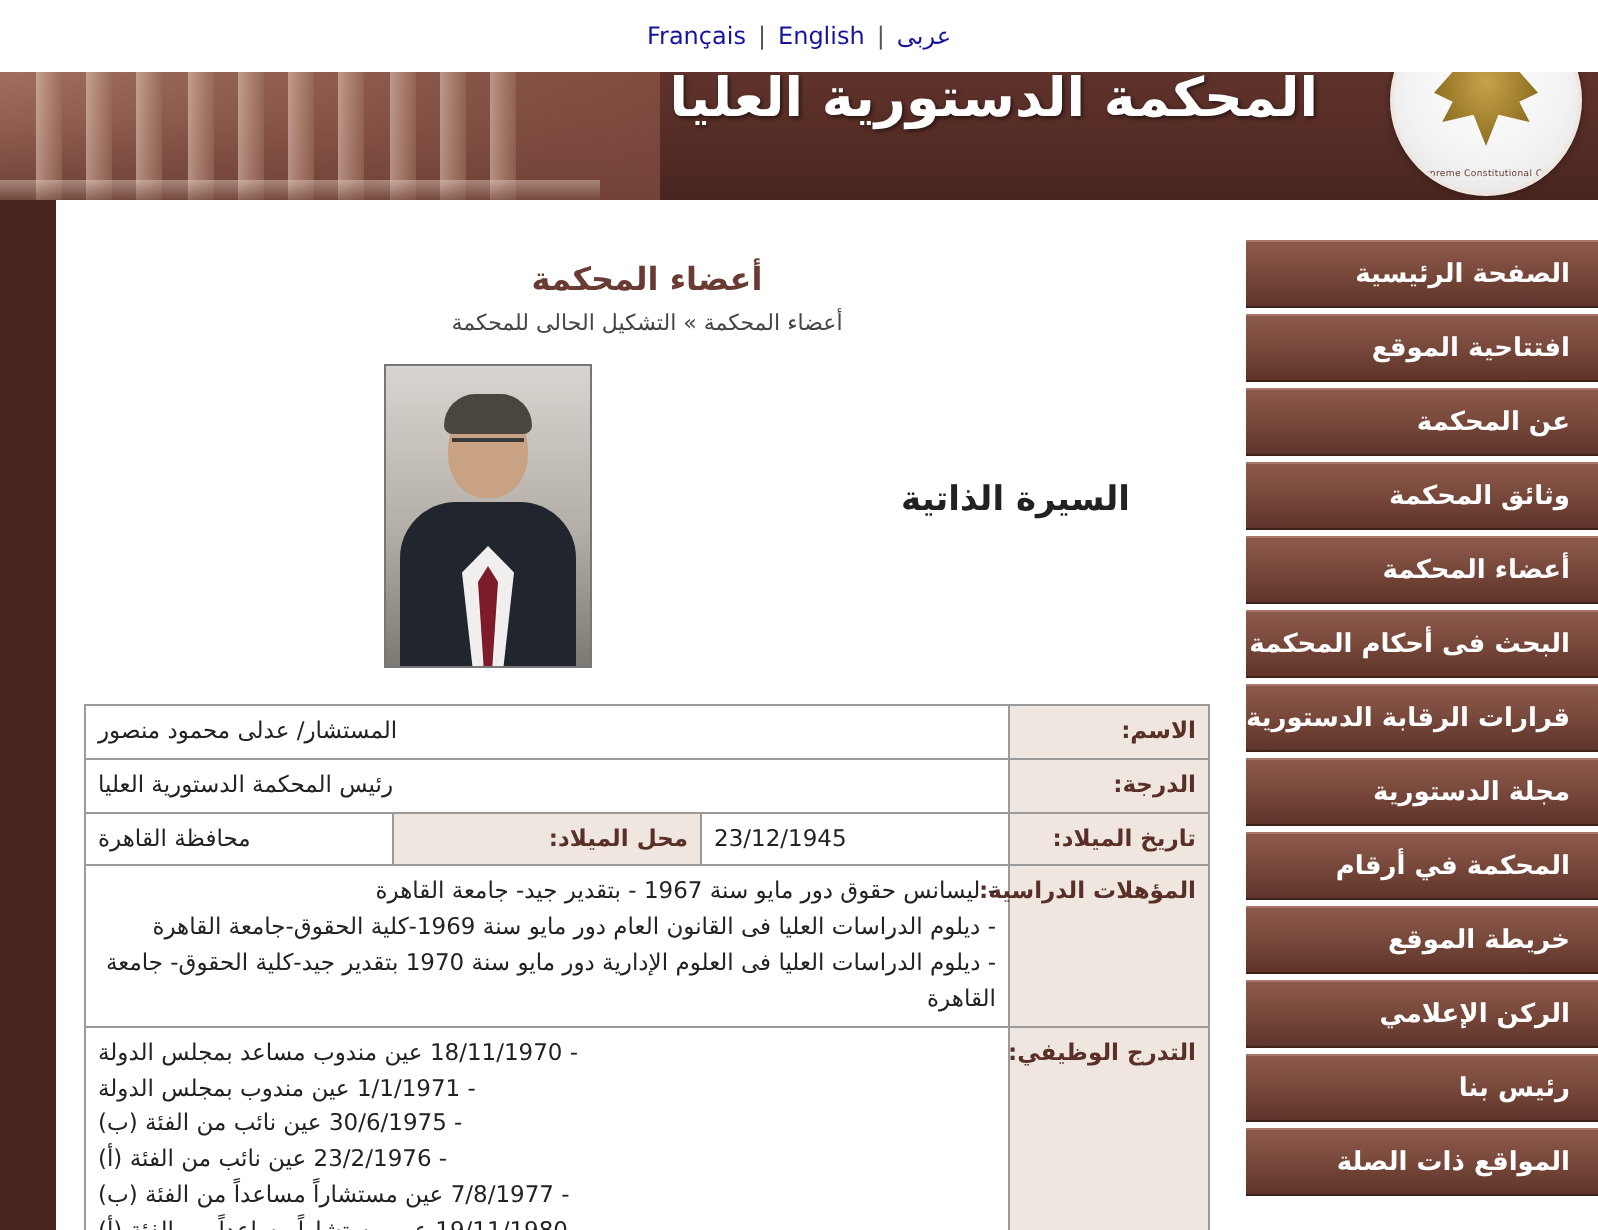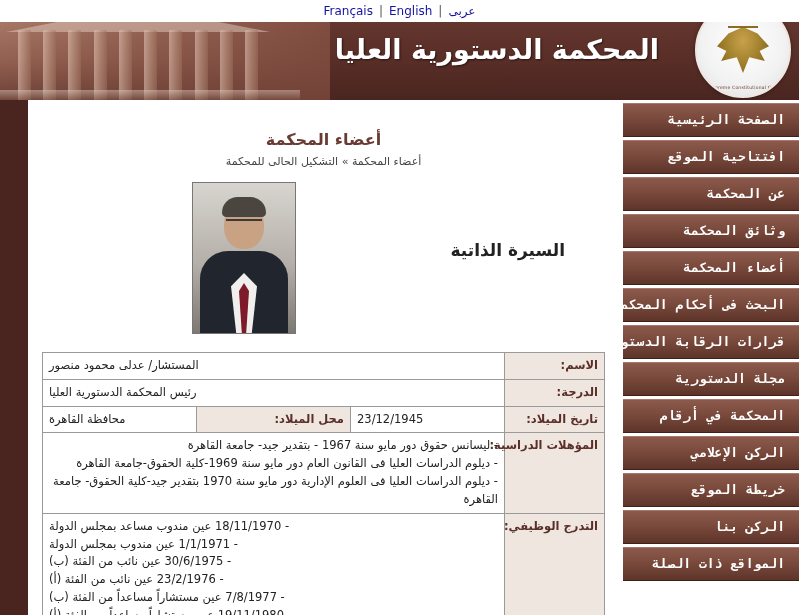--- a/index.html
+++ b/index.html
@@ -13,21 +13,21 @@
   #page {
     position: relative;
     width: 799px; height: 615px;
     background: #ffffff;
   }
 
   
   .langbar {
     position: absolute;
     top: 0; left: 0;
-    width: 799px; height: 22px;
+    width: 799px; height: 36px;
     background: #ffffff;
     display: flex;
     align-items: center;
     justify-content: center;
     gap: 6px;
     font-size: 12px;
     color: #1a1a8c;
     z-index: 5;
     direction: ltr;
   }
@@ -135,22 +135,21 @@
     width: 30px; height: 2px;
     background: #8a6c22;
   }
 
   
   .nav {
     position: absolute;
     top: 100px; right: 0;
     width: 176px; height: 515px;
     background: #ffffff;
-    padding-top: 3px;
-    font-family: Liberation Mono, monospace;
+    padding-top: 20px;
   }
   .nav-item {
     display: block;
     width: 176px;
     height: 34px;
     line-height: 34px;
     margin-bottom: 3px;
     padding-left: 10px;
     padding-right: 14px;
     text-align: right;
@@ -355,23 +354,23 @@
   <div class="nav">
     <a class="nav-item">الصفحة الرئيسية</a>
     <a class="nav-item">افتتاحية الموقع</a>
     <a class="nav-item">عن المحكمة</a>
     <a class="nav-item">وثائق المحكمة</a>
     <a class="nav-item">أعضاء المحكمة</a>
     <a class="nav-item">البحث فى أحكام المحكمة</a>
     <a class="nav-item">قرارات الرقابة الدستورية السابقة</a>
     <a class="nav-item">مجلة الدستورية</a>
     <a class="nav-item">المحكمة في أرقام</a>
+    <a class="nav-item">خريطة الموقع</a>
     <a class="nav-item">الركن الإعلامي</a>
-    <a class="nav-item">خريطة الموقع</a>
-    <a class="nav-item">الركن بنا</a>
+    <a class="nav-item">رئيس بنا</a>
     <a class="nav-item">المواقع ذات الصلة</a>
   </div>
 
   <div class="main">
 
     <div class="page-title">أعضاء المحكمة</div>
     <div class="breadcrumb">أعضاء المحكمة » التشكيل الحالى للمحكمة</div>
 
     <div class="bio-block">
       <div class="portrait">

